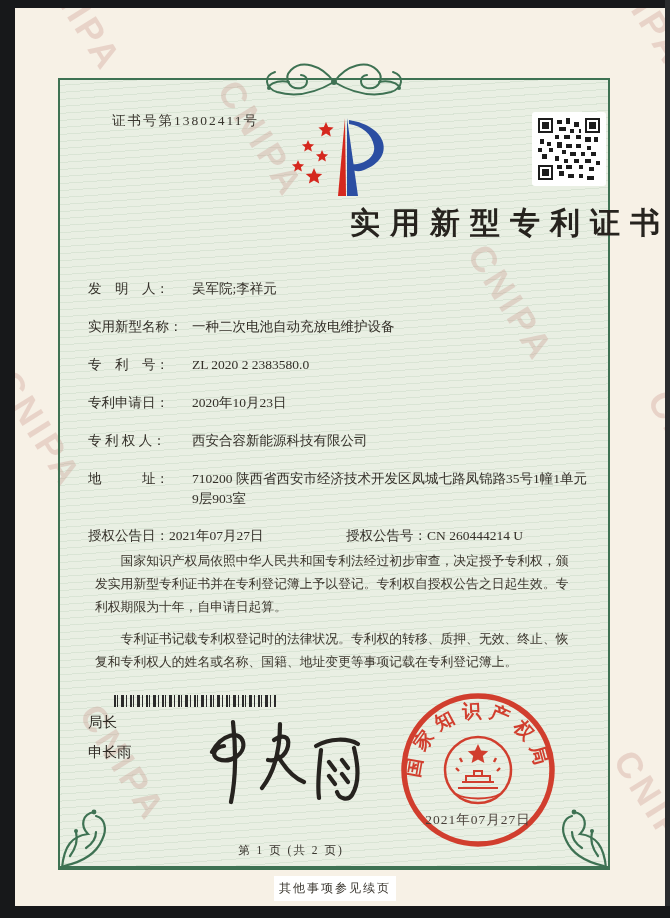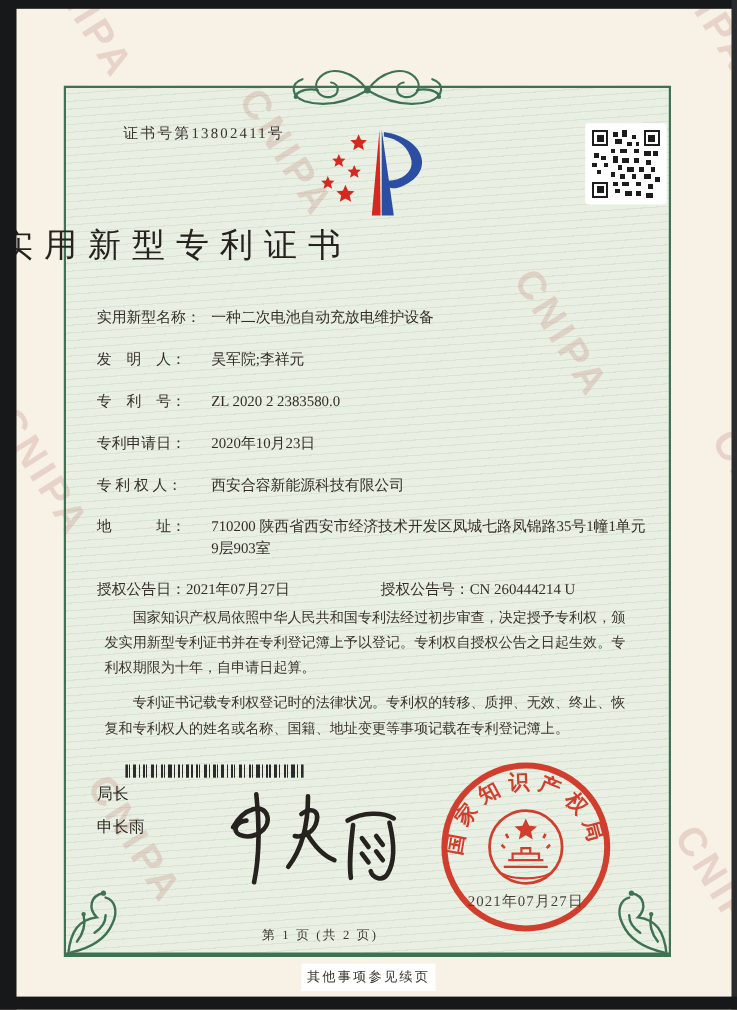--- a/index.html
+++ b/index.html
@@ -30,22 +30,22 @@
   .orn-br{right:-4px;bottom:-6px;transform:scaleX(-1);}
 
   .content{position:absolute;left:0;top:0;width:670px;height:918px;z-index:3;}
 
   .cert-no{position:absolute;left:112px;top:112px;font-size:13.5px;color:#3a362f;letter-spacing:2px;}
 
   .logo{position:absolute;left:272px;top:110px;}
   .qr-pad{position:absolute;left:532px;top:112px;width:74px;height:74px;background:#ffffff;
       border-radius:3px;display:flex;align-items:center;justify-content:center;}
 
-  .title{position:absolute;left:0;top:203px;width:670px;text-align:left;
-      font-size:30px;font-weight:400;letter-spacing:10px;color:#26231e;}
+  .title{position:absolute;left:0;top:203px;width:670px;text-align:right;
+      font-size:30px;font-weight:700;letter-spacing:10px;color:#26231e;}
 
   .fields{position:absolute;left:88px;top:279px;width:500px;font-size:13.5px;color:#332f28;}
   .frow{display:flex;margin-bottom:18.5px;line-height:1.45;}
   .flabel{flex:0 0 104px;white-space:pre;}
   .fvalue{flex:1;}
   .grant-row{display:flex;margin-top:18px;}
   .grant-left{flex:0 0 258px;}
 
   .paras{position:absolute;left:85px;top:540px;width:502px;font-size:12.8px;
       line-height:1.78;color:#3a352c;}
@@ -193,26 +193,26 @@
           <rect x="19" y="26" width="2" height="2"></rect>
             <rect x="23" y="27" width="3" height="2"></rect>
         </g>
       </svg>
     </div>
 
     <div class="title">实用新型专利证书</div>
 
     <div class="fields">
       <div class="frow">
+        <span class="flabel">发　明　人：</span>
+        <span class="fvalue">吴军院;李祥元</span>
+      </div>
+      <div class="frow">
         <span class="flabel">实用新型名称：</span>
         <span class="fvalue">一种二次电池自动充放电维护设备</span>
-      </div>
-      <div class="frow">
-        <span class="flabel">发　明　人：</span>
-        <span class="fvalue">吴军院;李祥元</span>
       </div>
       <div class="frow">
         <span class="flabel">专　利　号：</span>
         <span class="fvalue">ZL 2020 2 2383580.0</span>
       </div>
       <div class="frow">
         <span class="flabel">专利申请日：</span>
         <span class="fvalue">2020年10月23日</span>
       </div>
       <div class="frow">

